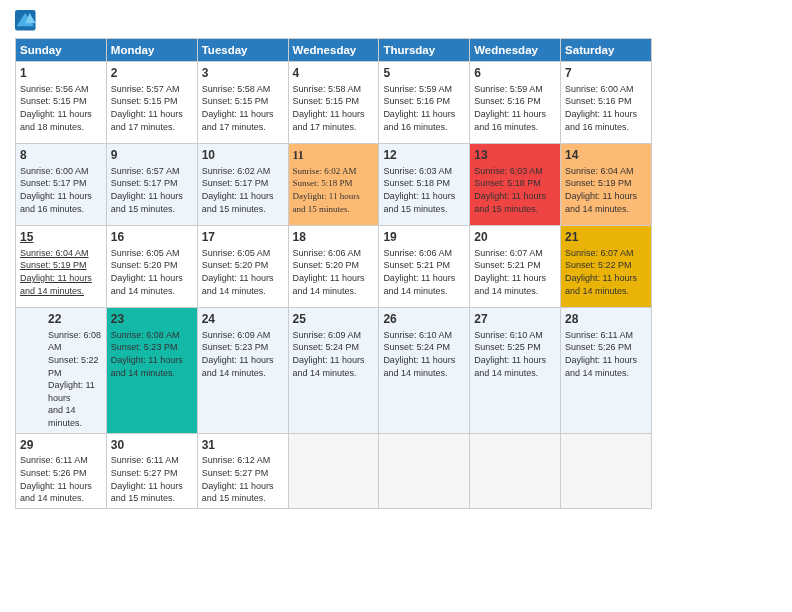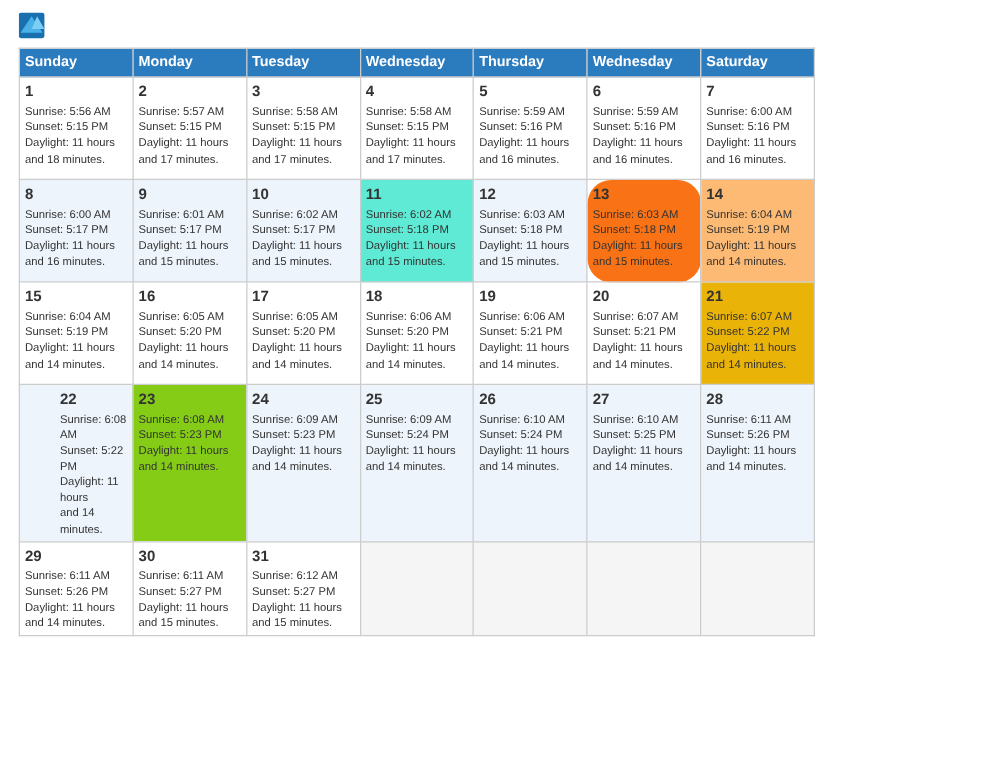--- a/index.html
+++ b/index.html
@@ -186,63 +186,63 @@
         <tr>
           <td style="background: rgb(238, 244, 251);">
             <span class="day-num">8</span>
             <div>Sunrise: 6:00 AM</div>
             <div>Sunset: 5:17 PM</div>
             <div>Daylight: 11 hours</div>
             <div>and 16 minutes.</div>
           </td>
           <td style="background: rgb(238, 244, 251);">
             <span class="day-num">9</span>
-            <div>Sunrise: 6:01 AM</div>
+            <div>Sunrise: 6:57 AM</div>
             <div>Sunset: 5:17 PM</div>
             <div>Daylight: 11 hours</div>
             <div>and 15 minutes.</div>
           </td>
           <td style="background: rgb(238, 244, 251);">
             <span class="day-num">10</span>
             <div>Sunrise: 6:02 AM</div>
             <div>Sunset: 5:17 PM</div>
             <div>Daylight: 11 hours</div>
             <div>and 15 minutes.</div>
           </td>
-          <td style="background: #5eead4;">
+          <td style="background: #fdba74; font-family: Liberation Serif, serif;">
             <span class="day-num">11</span>
             <div>Sunrise: 6:02 AM</div>
             <div>Sunset: 5:18 PM</div>
             <div>Daylight: 11 hours</div>
             <div>and 15 minutes.</div>
           </td>
           <td style="background: rgb(238, 244, 251);">
             <span class="day-num">12</span>
             <div>Sunrise: 6:03 AM</div>
             <div>Sunset: 5:18 PM</div>
             <div>Daylight: 11 hours</div>
             <div>and 15 minutes.</div>
           </td>
-          <td style="background: #f97316; border-radius: 19px;">
+          <td style="background: #ef4444;">
             <span class="day-num">13</span>
             <div>Sunrise: 6:03 AM</div>
             <div>Sunset: 5:18 PM</div>
             <div>Daylight: 11 hours</div>
             <div>and 15 minutes.</div>
           </td>
           <td style="background: #fdba74;">
             <span class="day-num">14</span>
             <div>Sunrise: 6:04 AM</div>
             <div>Sunset: 5:19 PM</div>
             <div>Daylight: 11 hours</div>
             <div>and 14 minutes.</div>
           </td>
         </tr>
         <tr>
-          <td style="background: rgb(255, 255, 255);">
+          <td style="background: rgb(255, 255, 255); text-decoration: underline;">
             <span class="day-num">15</span>
             <div>Sunrise: 6:04 AM</div>
             <div>Sunset: 5:19 PM</div>
             <div>Daylight: 11 hours</div>
             <div>and 14 minutes.</div>
           </td>
           <td style="background: rgb(255, 255, 255);">
             <span class="day-num">16</span>
             <div>Sunrise: 6:05 AM</div>
             <div>Sunset: 5:20 PM</div>
@@ -286,21 +286,21 @@
           </td>
         </tr>
         <tr>
           <td style="background: rgb(238, 244, 251); padding-left: 32px;">
             <span class="day-num">22</span>
             <div>Sunrise: 6:08 AM</div>
             <div>Sunset: 5:22 PM</div>
             <div>Daylight: 11 hours</div>
             <div>and 14 minutes.</div>
           </td>
-          <td style="background: #84cc16; margin-left: 34px;">
+          <td style="background: #14b8a6; margin-left: 34px;">
             <span class="day-num">23</span>
             <div>Sunrise: 6:08 AM</div>
             <div>Sunset: 5:23 PM</div>
             <div>Daylight: 11 hours</div>
             <div>and 14 minutes.</div>
           </td>
           <td style="background: rgb(238, 244, 251);">
             <span class="day-num">24</span>
             <div>Sunrise: 6:09 AM</div>
             <div>Sunset: 5:23 PM</div>

